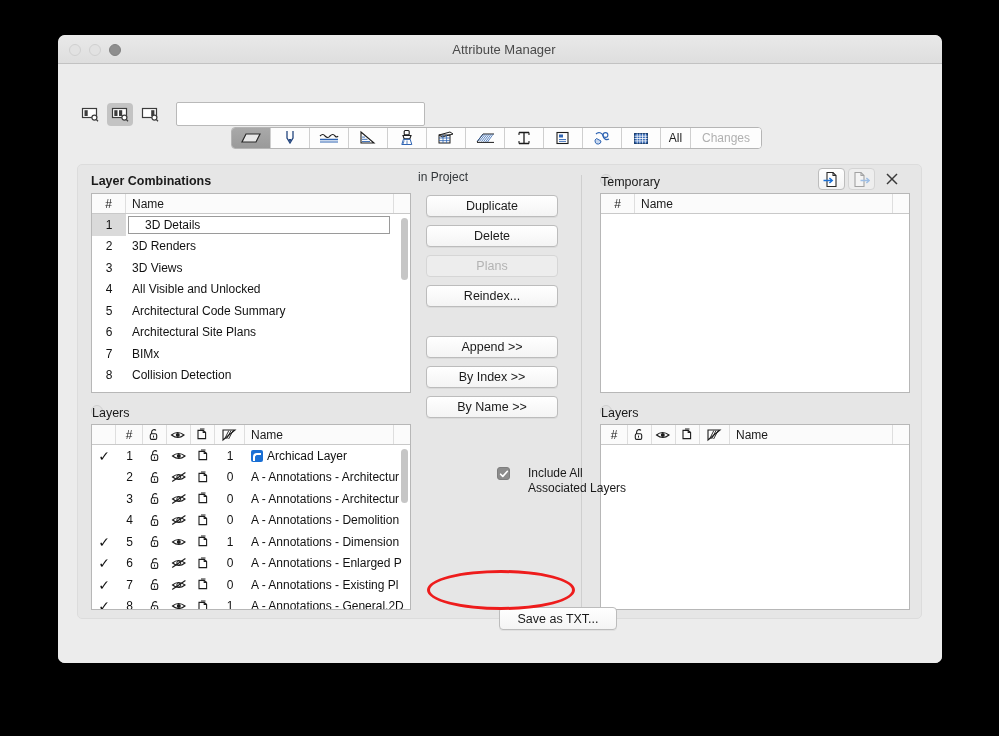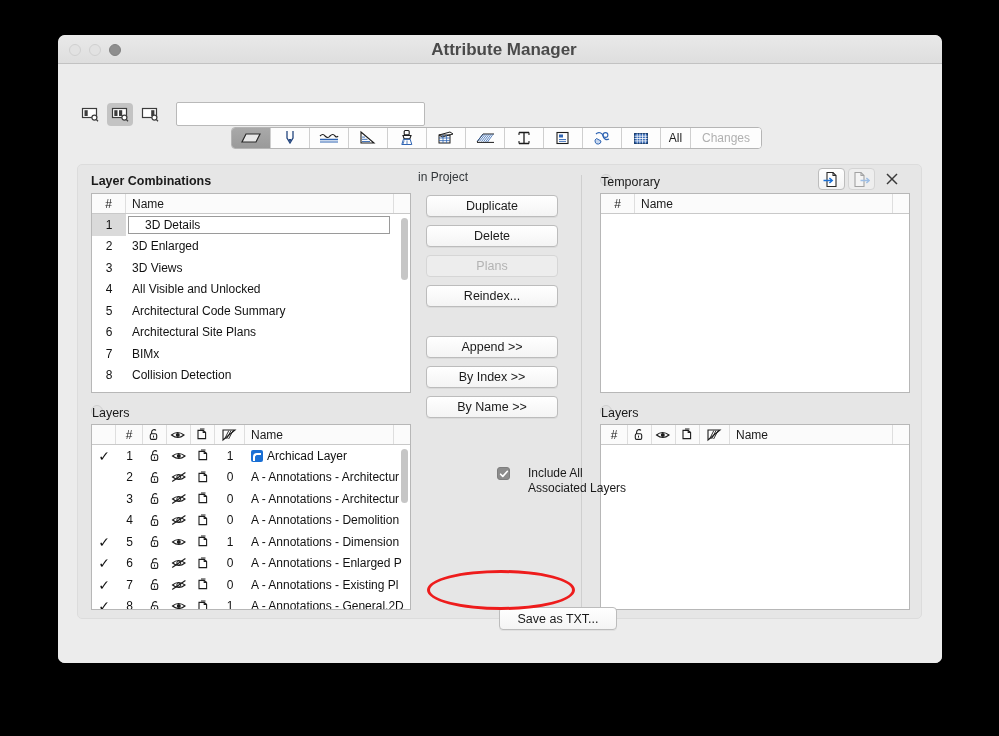--- a/index.html
+++ b/index.html
@@ -26,21 +26,21 @@
     background: linear-gradient(#e9e9e9, #dedede);
     border-bottom: 1px solid #c2c2c2;
     border-top-left-radius: 7px; border-top-right-radius: 7px;
   }
   .traffic { position: absolute; left: 11px; top: 9px; display: flex; gap: 8px; }
   .light { width: 12px; height: 12px; border-radius: 50%; background: #e2e2e2; border: 1px solid #d0d0d0; }
   .light.zoom { background: #8e8e8e; border-color: #818181; }
   .wtitle {
     position: absolute; left: 8px; right: 0; top: 0; height: 29px;
     line-height: 29px; text-align: center;
-    font-size: 17px; color: #4a4a4a; font-weight: 700;
+    font-size: 13px; color: #4a4a4a; font-weight: 400;
   }
 
   .wbody { position: relative; height: 599px; background: #ececec; }
 
   
   .searchrow { position: absolute; left: 19px; top: 38px; display: flex; align-items: center; gap: 4px; }
   .scopebtn {
     width: 26px; height: 23px; border-radius: 4px;
     display: flex; align-items: center; justify-content: center;
     background: transparent;
@@ -326,21 +326,21 @@
           </div>
           <div class="lrows" id="combos-rows">
               <div class="lrow sel">
                 <div class="cell numc" style="width: 34px;">1</div>
                 <div class="cell namec" style="flex: 1 1 0%; padding-left: 0px;">
                   <div class="editfield">3D Details</div>
                 </div>
               </div>
               <div class="lrow">
                 <div class="cell numc" style="width: 34px;">2</div>
-                <div class="cell namec" style="flex: 1 1 0%;">3D Enlarged</div>
+                <div class="cell namec" style="flex: 1 1 0%;">3D Renders</div>
               </div>
               <div class="lrow">
                 <div class="cell numc" style="width: 34px;">3</div>
                 <div class="cell namec" style="flex: 1 1 0%;">3D Views</div>
               </div>
               <div class="lrow">
                 <div class="cell numc" style="width: 34px;">4</div>
                 <div class="cell namec" style="flex: 1 1 0%;">All Visible and Unlocked</div>
               </div>
               <div class="lrow">

